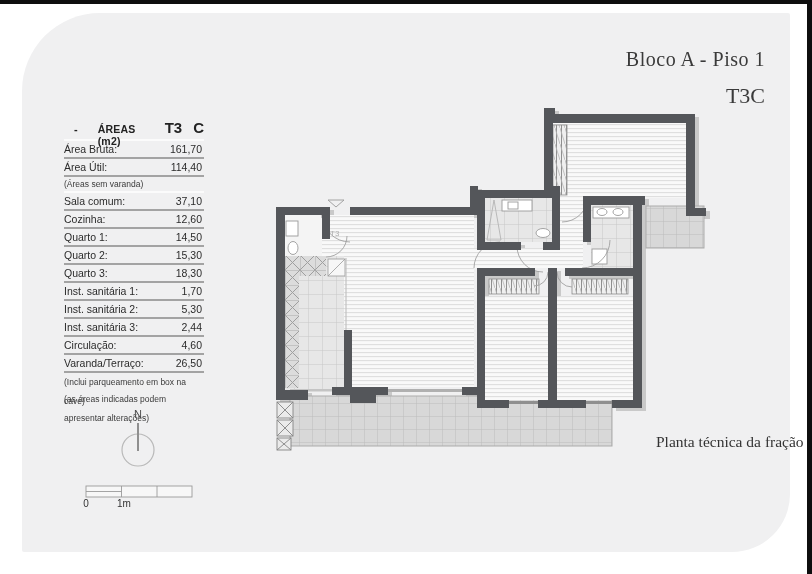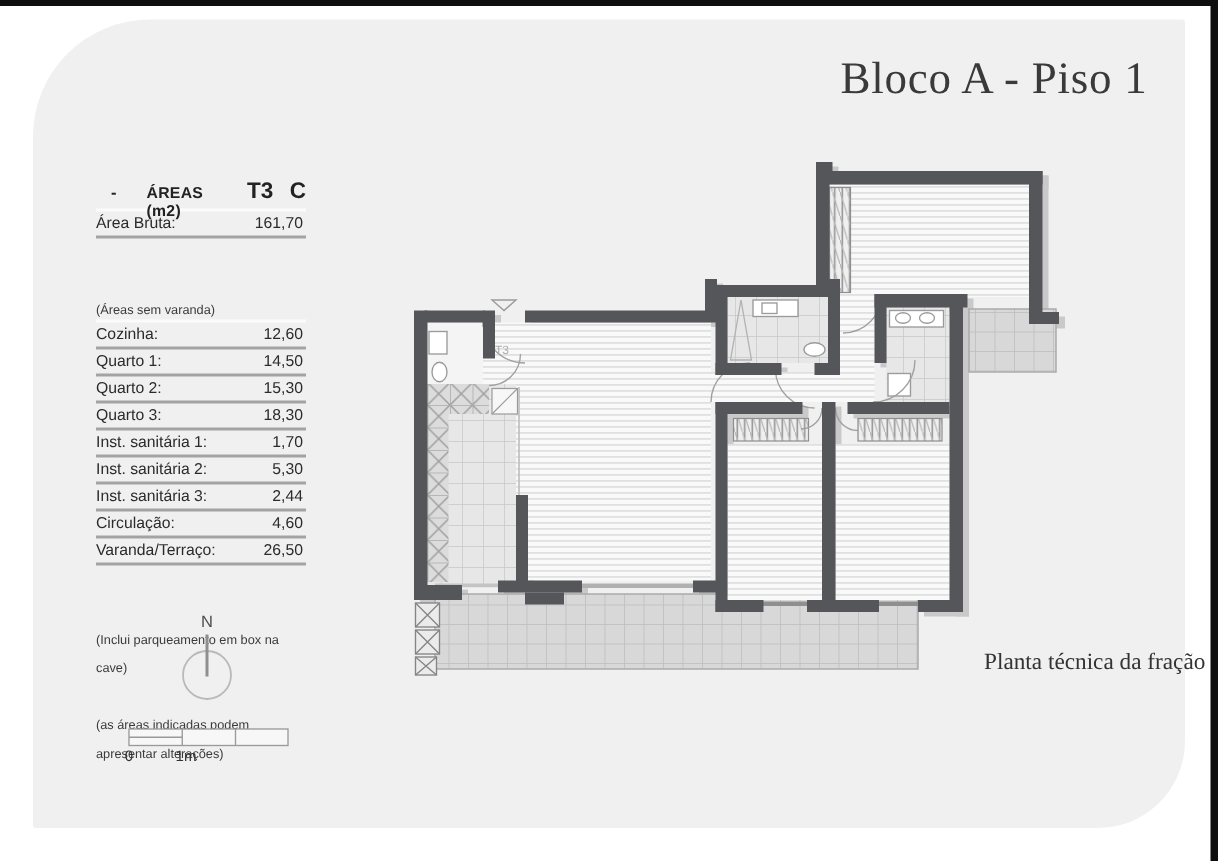--- a/index.html
+++ b/index.html
@@ -11,41 +11,41 @@
   .frame-right{position:absolute;right:0;top:0;width:5px;height:574px;background:#0e0e0e;}
   .card{
     position:absolute;left:22px;top:13px;width:768px;height:539px;
     background:#f0f0f1;border-radius:78px 2px 58px 2px;
   }
   
   .title-block{
     position:absolute;top:36px;right:47px;text-align:right;
     font-family:"Liberation Serif",serif;color:#3a3a3a;
   }
-  .title-line1{font-size:30px;letter-spacing:.5px;}
+  .title-line1{font-size:20px;letter-spacing:.5px;margin-top:12px;}
   .title-line2{font-size:22px;margin-top:12px;}
   
   .areas-table{position:absolute;left:64px;top:119px;width:140px;color:#222;}
   .tbl-header{
     display:flex;align-items:baseline;border-bottom:2px solid #fbfbfb;
     padding-bottom:3px;height:17px;
   }
   .hdr-dash{font-size:11px;font-weight:bold;margin-left:10px;}
   .hdr-title{font-size:10.5px;font-weight:bold;margin-left:20px;letter-spacing:.2px;}
   .hdr-type{font-size:15px;font-weight:bold;margin-left:12px;}
   .hdr-frac{font-size:15px;font-weight:bold;margin-left:11px;}
   .tbl-row{
     display:flex;justify-content:space-between;align-items:baseline;
     border-bottom:2px solid #a3a3a3;height:16px;line-height:16px;
   }
   .tbl-row .lbl{font-size:10.5px;color:#2b2b2b;}
   .tbl-row .val{font-size:10.5px;color:#2b2b2b;padding-right:2px;margin-left:14px;}
   .tbl-note{
     font-size:8.5px;color:#3a3a3a;border-bottom:2px solid #fbfbfb;
-    height:14px;line-height:14px;margin-top:40px;
+    height:14px;line-height:14px;
   }
   .tbl-note.foot{height:17px;line-height:19px;border-bottom:none;}
   
   .plan-caption{
     position:absolute;left:656px;top:433px;
     font-family:"Liberation Serif",serif;font-size:15.5px;color:#333;
   }
   
   .compass{position:absolute;left:113px;top:404px;}
   .scalebar{position:absolute;left:78px;top:480px;}
@@ -53,34 +53,43 @@
 </style>
 </head>
 <body>
 
 <div class="frame-top"></div>
 <div class="frame-right"></div>
 <div class="card"></div>
 
 <div class="title-block">
   <div class="title-line1">Bloco A - Piso 1</div>
+  <div class="title-line2">T3C</div>
 </div>
 
 <div class="areas-table">
   <div class="tbl-header">
     <span class="hdr-dash">-</span>
     <span class="hdr-title">ÁREAS (m2)</span>
     <span class="hdr-type">T3</span>
     <span class="hdr-frac">C</span>
   </div>
   <div class="tbl-row">
     <span class="lbl">Área Bruta:</span>
     <span class="val">161,70</span>
   </div>
+  <div class="tbl-row">
+    <span class="lbl">Área Útil:</span>
+    <span class="val">114,40</span>
+  </div>
   <div class="tbl-note">(Áreas sem varanda)</div>
+  <div class="tbl-row">
+    <span class="lbl">Sala comum:</span>
+    <span class="val">37,10</span>
+  </div>
   <div class="tbl-row">
     <span class="lbl">Cozinha:</span>
     <span class="val">12,60</span>
   </div>
   <div class="tbl-row">
     <span class="lbl">Quarto 1:</span>
     <span class="val">14,50</span>
   </div>
   <div class="tbl-row">
     <span class="lbl">Quarto 2:</span>

